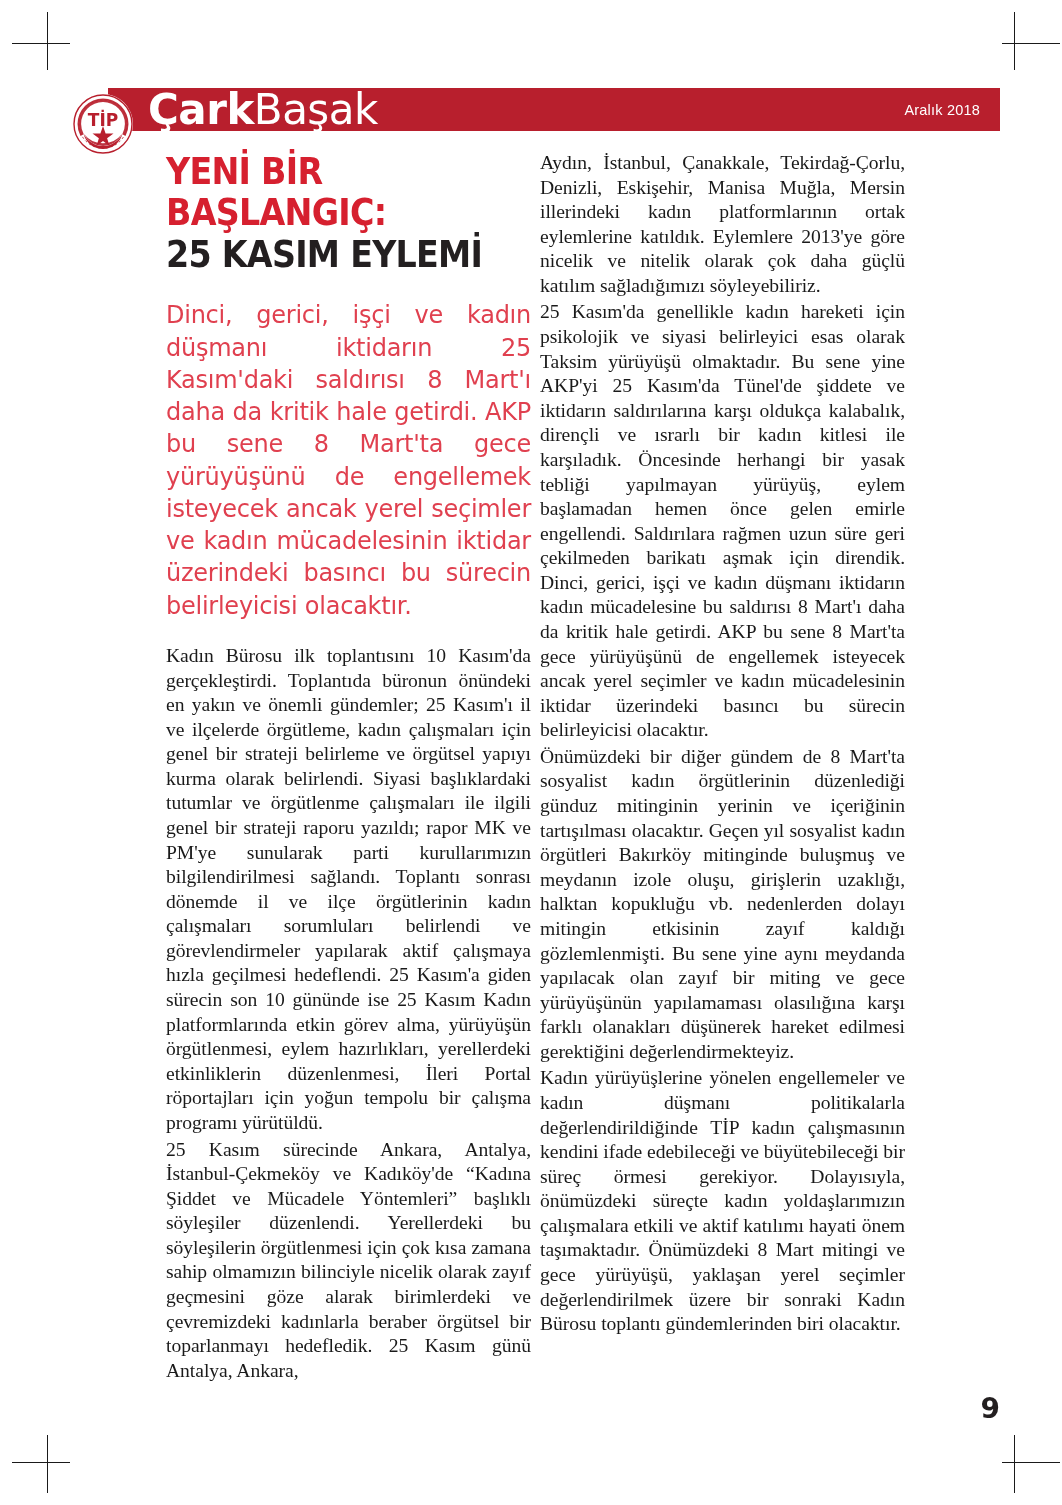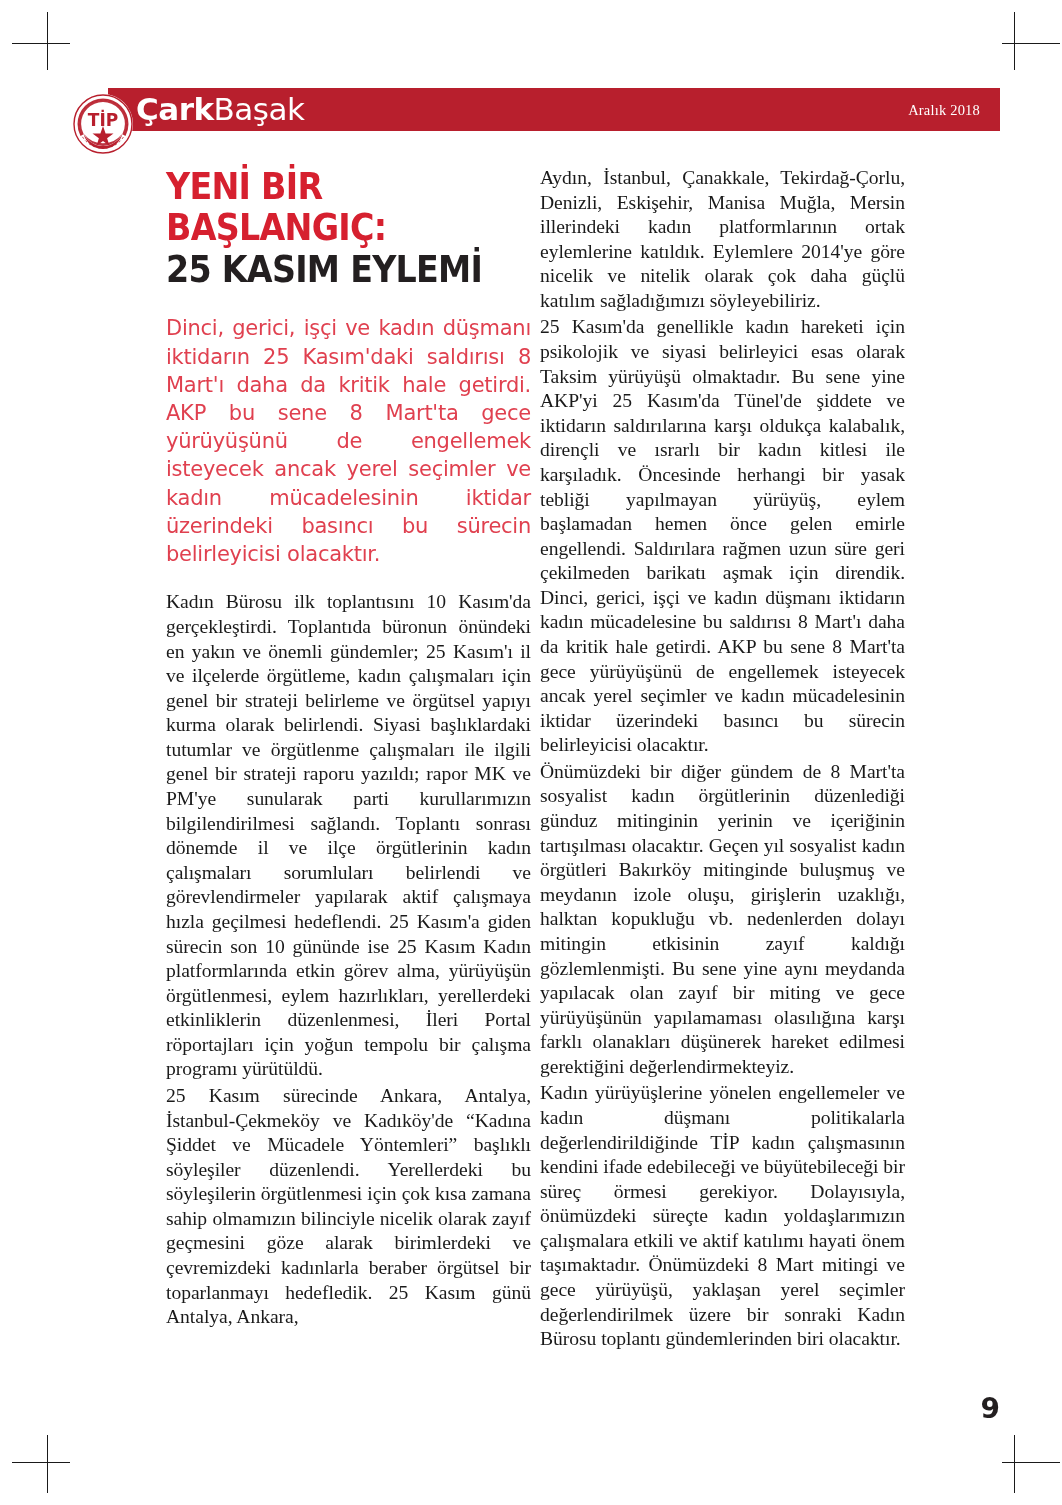--- a/index.html
+++ b/index.html
@@ -36,57 +36,57 @@
   .masthead {
     position: absolute;
     left: 108px;
     top: 88px;
     width: 892px;
     height: 43px;
     background: #b81f2d;
   }
   .masthead-title {
     position: absolute;
-    left: 28px;
+    left: 40px;
     top: 50%;
     transform: translateY(-52%);
     font-family: "DejaVu Sans", sans-serif;
-    font-size: 31px;
+    font-size: 42px;
     letter-spacing: -0.5px;
     white-space: nowrap;
   }
   .mast-bold { color: #ffffff; font-weight: bold; }
   .mast-light { color: #ffffff; font-weight: normal; }
 
   .masthead-date {
     position: absolute;
     right: 20px;
     top: 50%;
     transform: translateY(-50%);
-    font-family: Liberation Serif, serif;
+    font-family: Liberation Sans, sans-serif;
     font-size: 14.5px;
     color: #ffffff;
     letter-spacing: 0.2px;
     white-space: nowrap;
   }
 
   
   .logo {
     position: absolute;
     left: 72px;
     top: 93px;
     width: 62px;
     height: 62px;
   }
   .logo svg { display: block; }
 
   
   .col {
     position: absolute;
-    top: 166px;
+    top: 151px;
     width: 365px;
     text-align: justify;
   }
   .col-left  { left: 166px; }
   .col-right { left: 540px; }
 
   
   .headline {
     font-family: "DejaVu Sans", sans-serif;
     font-weight: bold;
@@ -110,21 +110,21 @@
     text-underline-offset: 4px;
     margin: 0 0 14px 0;
     letter-spacing: -0.2px;
     transform: scaleX(0.92);
     transform-origin: left top;
     display: inline-block;
   }
 
   .lede {
     font-family: "DejaVu Sans", sans-serif;
-    font-size: 21px;
+    font-size: 24px;
     line-height: 1.345;
     color: #e0404f;
     text-align: justify;
     margin: 0 0 22px 0;
     letter-spacing: -0.25px;
     word-spacing: 0.2px;
     hyphens: manual;
   }
 
   p.body {
@@ -191,19 +191,19 @@
   <h1 class="headline">
     <span class="ln1">YENİ BİR BAŞLANGIÇ:</span>
     <span class="ln2">25 KASIM EYLEMİ</span>
   </h1>
   <p class="lede">Dinci, gerici, işçi ve kadın düşmanı iktidarın 25 Kasım'daki saldırısı 8 Mart'ı daha da kritik hale getirdi. AKP bu sene 8 Mart'ta gece yürüyüşünü de engellemek isteyecek ancak yerel seçimler ve kadın mücadelesinin iktidar üzerindeki basıncı bu sürecin belirleyicisi olacaktır.</p>
   <p class="body">Kadın Bürosu ilk toplantısını 10 Kasım'da gerçekleştirdi. Toplantıda büronun önündeki en yakın ve önemli gündemler; 25 Kasım'ı il ve ilçelerde örgütleme, kadın çalışmaları için genel bir strateji belirleme ve örgütsel yapıyı kurma olarak belirlendi. Siyasi başlıklardaki tutumlar ve örgütlenme çalışmaları ile ilgili genel bir strateji raporu yazıldı; rapor MK ve PM'ye sunularak parti kurullarımızın bilgilendirilmesi sağlandı. Toplantı sonrası dönemde il ve ilçe örgütlerinin kadın çalışmaları sorumluları belirlendi ve görevlendirmeler yapılarak aktif çalışmaya hızla geçilmesi hedeflendi. 25 Kasım'a giden sürecin son 10 gününde ise 25 Kasım Kadın platformlarında etkin görev alma, yürüyüşün örgütlenmesi, eylem hazırlıkları, yerellerdeki etkinliklerin düzenlenmesi, İleri Portal röportajları için yoğun tempolu bir çalışma programı yürütüldü.</p>
   <p class="body">25 Kasım sürecinde Ankara, Antalya, İstanbul-Çekmeköy ve Kadıköy'de “Kadına Şiddet ve Mücadele Yöntemleri” başlıklı söyleşiler düzenlendi. Yerellerdeki bu söyleşilerin örgütlenmesi için çok kısa zamana sahip olmamızın bilinciyle nicelik olarak zayıf geçmesini göze alarak birimlerdeki ve çevremizdeki kadınlarla beraber örgütsel bir toparlanmayı hedefledik. 25 Kasım günü Antalya, Ankara,</p>
 </div>
 
 <div class="col col-right">
-  <p class="body">Aydın, İstanbul, Çanakkale, Tekirdağ-Çorlu, Denizli, Eskişehir, Manisa Muğla, Mersin illerindeki kadın platformlarının ortak eylemlerine katıldık. Eylemlere 2014'ye göre nicelik ve nitelik olarak çok daha güçlü katılım sağladığımızı söyleyebiliriz.</p>
+  <p class="body">Aydın, İstanbul, Çanakkale, Tekirdağ-Çorlu, Denizli, Eskişehir, Manisa Muğla, Mersin illerindeki kadın platformlarının ortak eylemlerine katıldık. Eylemlere 2013'ye göre nicelik ve nitelik olarak çok daha güçlü katılım sağladığımızı söyleyebiliriz.</p>
   <p class="body">25 Kasım'da genellikle kadın hareketi için psikolojik ve siyasi belirleyici esas olarak Taksim yürüyüşü olmaktadır. Bu sene yine AKP'yi 25 Kasım'da Tünel'de şiddete ve iktidarın saldırılarına karşı oldukça kalabalık, dirençli ve ısrarlı bir kadın kitlesi ile karşıladık. Öncesinde herhangi bir yasak tebliği yapılmayan yürüyüş, eylem başlamadan hemen önce gelen emirle engellendi. Saldırılara rağmen uzun süre geri çekilmeden barikatı aşmak için direndik. Dinci, gerici, işçi ve kadın düşmanı iktidarın kadın mücadelesine bu saldırısı 8 Mart'ı daha da kritik hale getirdi. AKP bu sene 8 Mart'ta gece yürüyüşünü de engellemek isteyecek ancak yerel seçimler ve kadın mücadelesinin iktidar üzerindeki basıncı bu sürecin belirleyicisi olacaktır.</p>
   <p class="body">Önümüzdeki bir diğer gündem de 8 Mart'ta sosyalist kadın örgütlerinin düzenlediği günduz mitinginin yerinin ve içeriğinin tartışılması olacaktır. Geçen yıl sosyalist kadın örgütleri Bakırköy mitinginde buluşmuş ve meydanın izole oluşu, girişlerin uzaklığı, halktan kopukluğu vb. nedenlerden dolayı mitingin etkisinin zayıf kaldığı gözlemlenmişti. Bu sene yine aynı meydanda yapılacak olan zayıf bir miting ve gece yürüyüşünün yapılamaması olasılığına karşı farklı olanakları düşünerek hareket edilmesi gerektiğini değerlendirmekteyiz.</p>
   <p class="body">Kadın yürüyüşlerine yönelen engellemeler ve kadın düşmanı politikalarla değerlendirildiğinde TİP kadın çalışmasının kendini ifade edebileceği ve büyütebileceği bir süreç örmesi gerekiyor. Dolayısıyla, önümüzdeki süreçte kadın yoldaşlarımızın çalışmalara etkili ve aktif katılımı hayati önem taşımaktadır. Önümüzdeki 8 Mart mitingi ve gece yürüyüşü, yaklaşan yerel seçimler değerlendirilmek üzere bir sonraki Kadın Bürosu toplantı gündemlerinden biri olacaktır.</p>
 </div>
 
 <div class="pageno">9</div>
 
 </body></html>

